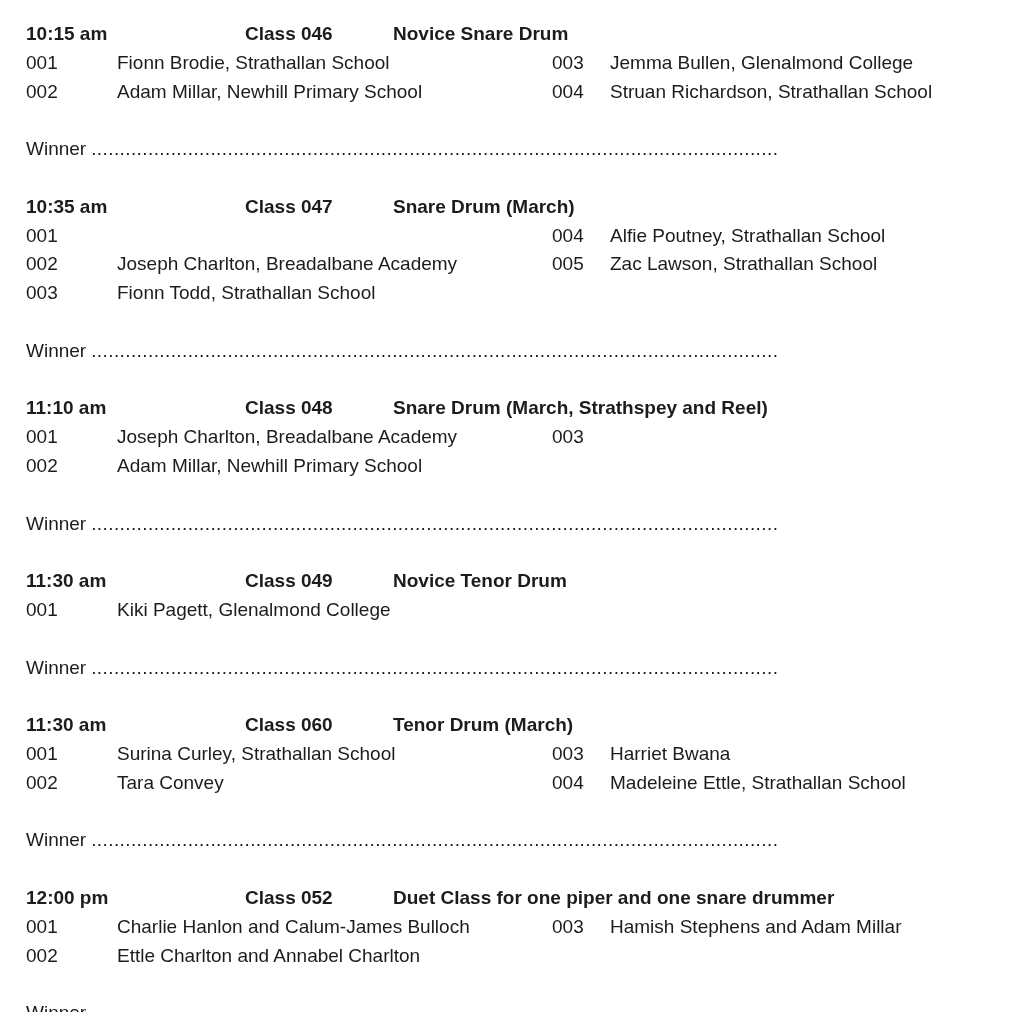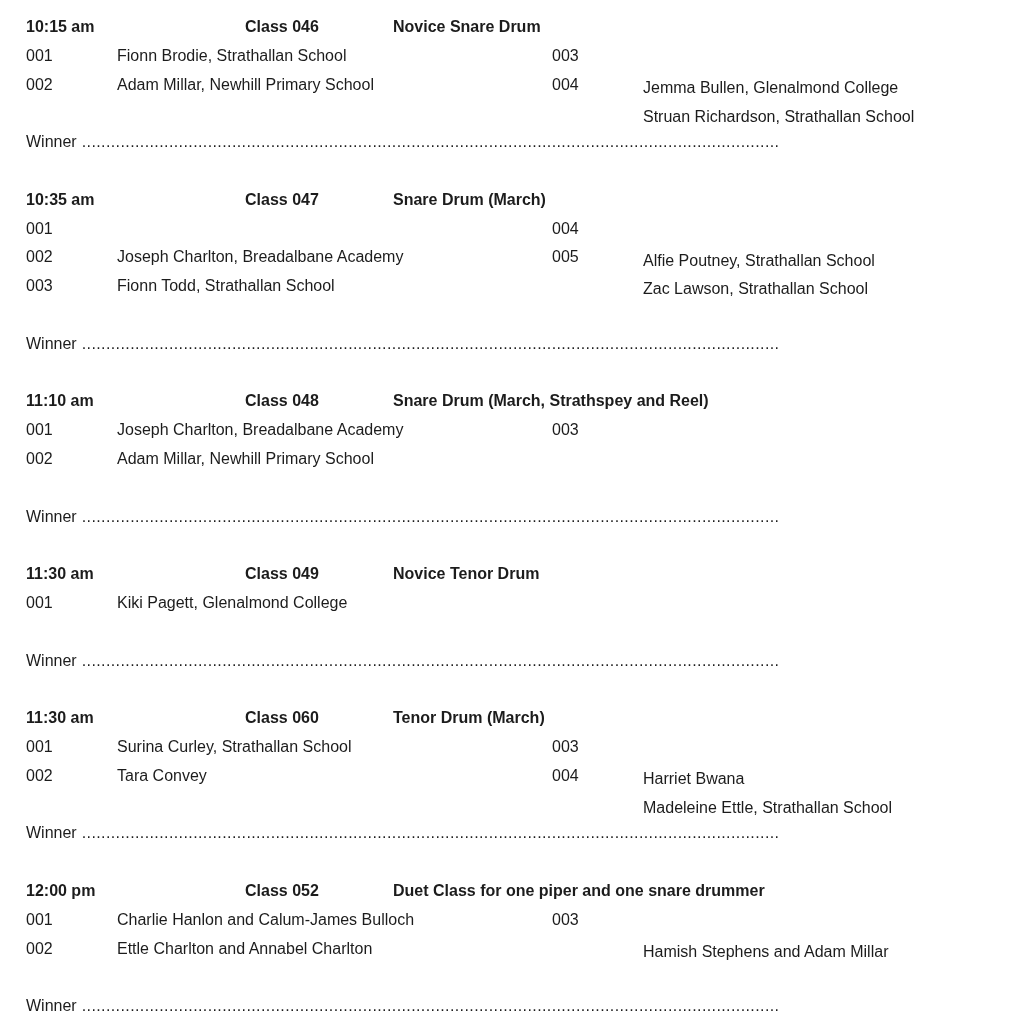--- a/index.html
+++ b/index.html
@@ -5,42 +5,42 @@
   html, body {
     margin: 0;
     padding: 0;
     background: #ffffff;
   }
   .page {
     position: relative;
     width: 1024px;
     height: 1012px;
     box-sizing: border-box;
-    padding-top: 13px;
+    padding-top: 20px;
     overflow: hidden;
     background: #ffffff;
     font-family: "Liberation Sans", sans-serif;
-    font-size: 16px;
+    font-size: 19px;
     color: #1c1c1c;
   }
   .line {
     position: relative;
     height: 28.8px;
     line-height: 28.8px;
     white-space: nowrap;
   }
   .abs { position: absolute; top: 0; }
   .hdr { font-weight: bold; }
   .time    { left: 26px; }
   .clsnum  { left: 209px; margin-left: 36px; }
   .clsname { left: 393px; }
   .num-l   { left: 26px; }
   .name-l  { left: 117px; }
   .num-r   { left: 552px; }
-  .name-r  { left: 643px; margin-top: 32px; }
+  .name-r  { left: 610px; }
   .winner-wrap {
     position: absolute;
     left: 26px;
     top: 0;
     width: 754px;
     overflow: hidden;
     white-space: nowrap;
   }
   .winner-dots { margin-left: 5px; letter-spacing: 0.4px; }
 </style>

